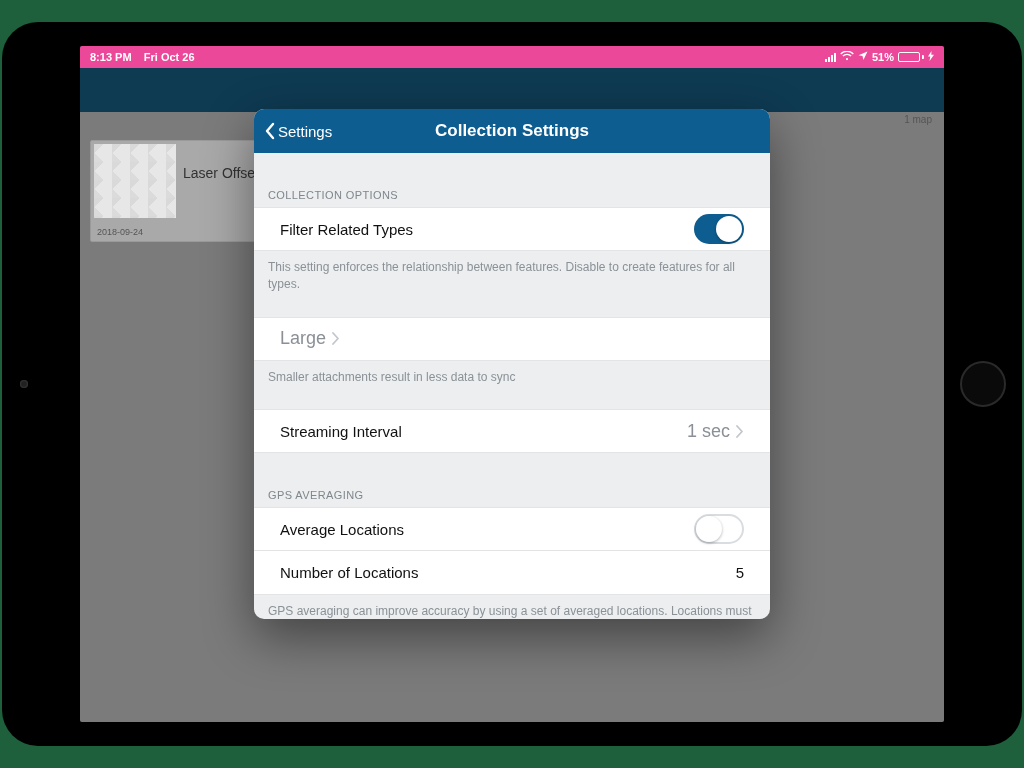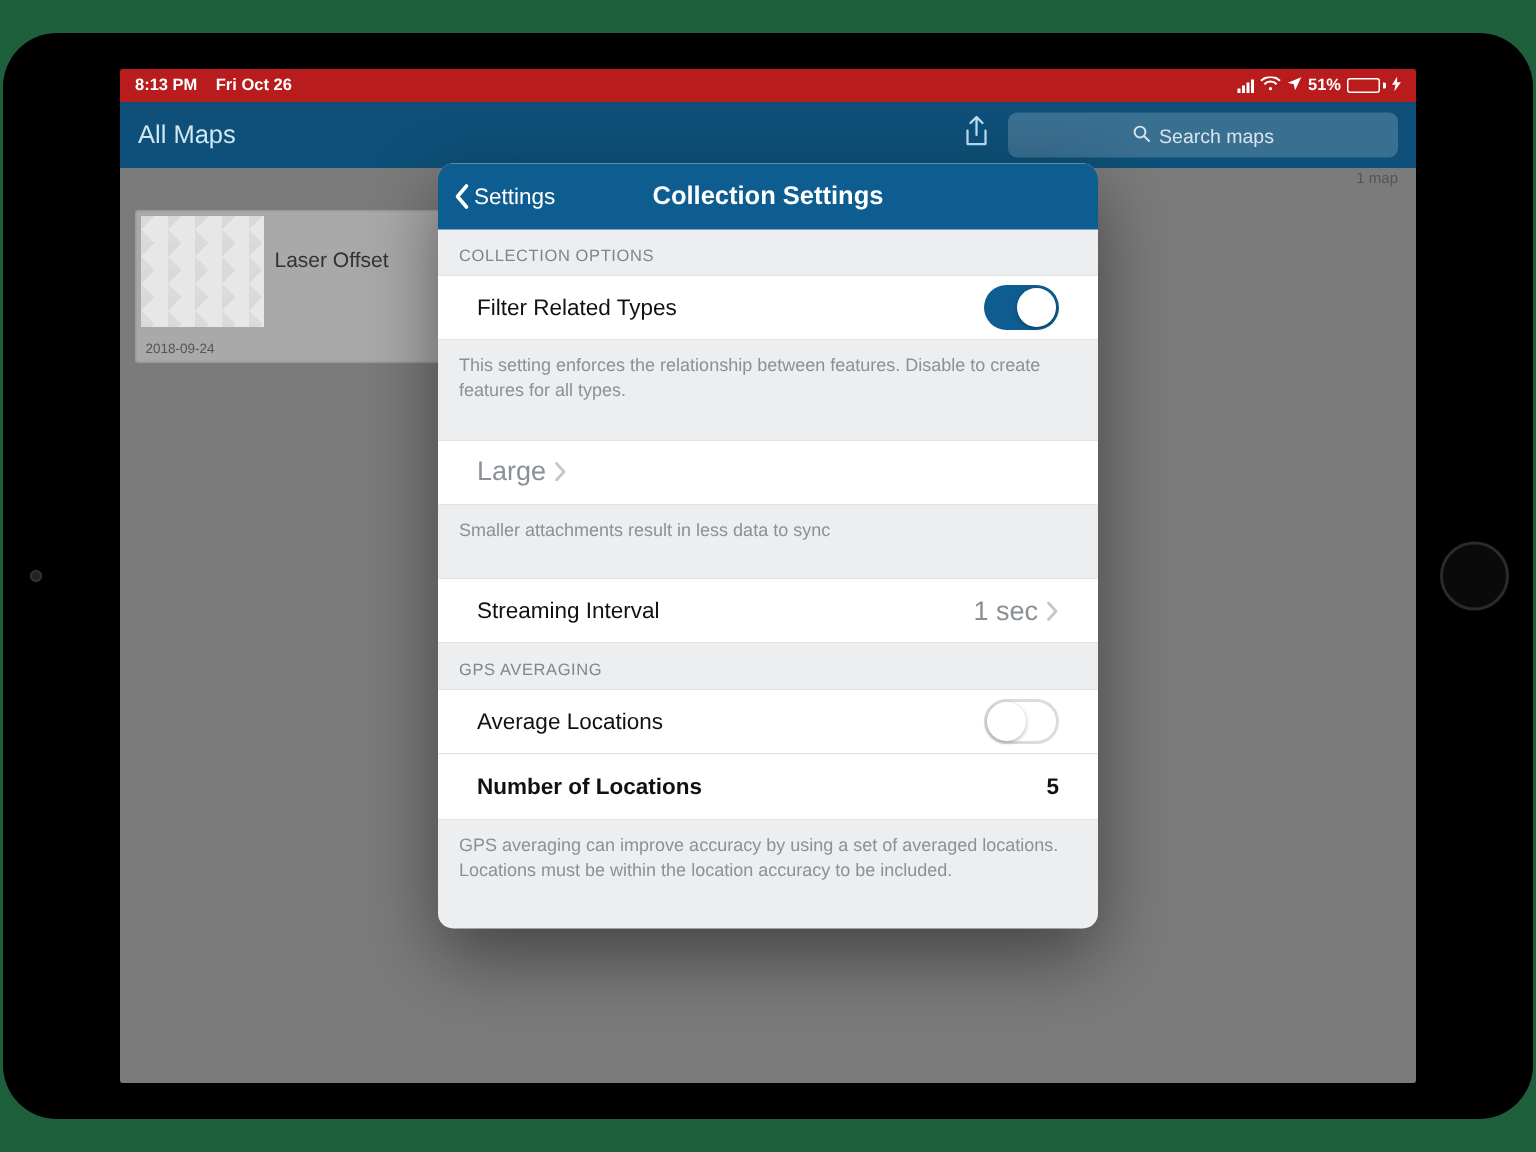--- a/index.html
+++ b/index.html
@@ -35,21 +35,21 @@
     width: 100%; height: 100%;
     background: #0e3a52;
     border-radius: 2px;
     position: relative;
     overflow: hidden;
   }
 
   
   .statusbar {
     height: 22px;
-    background: #b91c1c;
+    background: #ec4899;
     color: #fff;
     font-size: 11px;
     font-weight: 600;
     display: flex;
     align-items: center;
     padding: 0 10px;
   }
   .statusbar .left { flex: 0 0 auto; }
   .statusbar .spacer { flex: 1; }
   .statusbar .right { flex: 0 0 auto; display: flex; align-items: center; gap: 4px; }
@@ -127,21 +127,21 @@
   }
   .map-card .date {
     position: absolute; left: 6px; bottom: 4px; font-size: 9px; color: #555;
   }
 
   
   .modal {
     position: absolute;
     left: 50%; top: 63px;
     transform: translateX(-50%);
-    width: 440px; height: 510px;
+    width: 516px; height: 510px;
     background: #eceeef;
     border-radius: 10px;
     overflow: hidden;
     box-shadow: 0 18px 50px rgba(0,0,0,.45);
   }
   .modal-header {
     height: 44px;
     background: #0e5d90;
     color: #fff;
     display: flex; align-items: center;
@@ -156,32 +156,33 @@
   .modal-title {
     position: absolute; left: 0; right: 0;
     text-align: center; font-size: 17px; font-weight: 700;
     pointer-events: none;
   }
 
   .section-header {
     font-size: 11px; color: #7f868c; letter-spacing: .4px;
     padding: 12px 14px 6px;
     text-transform: uppercase;
+    margin-top: 24px;
   }
   .row {
     background: #fff;
     min-height: 44px;
     display: flex; align-items: center;
     padding: 0 26px;
     font-size: 15px;
     color: #111;
     border-top: 1px solid #e2e4e6;
     border-bottom: 1px solid #e2e4e6;
   }
-  .row + .row { border-top: none; font-weight: bold; }
+  .row + .row { border-top: none; }
   .row .label { flex: 1; }
   .row .value { color: #8a9096; font-size: 18px; margin-right: 6px; }
   .chev { color: #c3c7cb; }
   .chev svg { width: 8px; height: 13px; display: block; }
   .footer-text {
     font-size: 12px; color: #8b9197; padding: 8px 14px 24px; line-height: 1.4;
   }
 
   .toggle {
     width: 50px; height: 30px; border-radius: 15px; position: relative;
@@ -248,38 +249,20 @@
           <span class="battery-nub"></span>
         </span>
         <span>
           <svg width="6" height="10" viewBox="0 0 6 10">
               <path d="M3.5 0L0 5.5h2.3L1.5 10 6 3.8H3.3L3.5 0z" fill="#fff"></path>
             </svg>
         </span>
       </span>
     </div>
 
-    <div class="navbar">
-      <span class="title">All Maps</span>
-      <span class="grow"></span>
-      <span class="share-icon">
-        <svg viewBox="0 0 18 22">
-            <path d="M9 1v12M5 5l4-4 4 4M3 10v9h12v-9" stroke-width="1.5" stroke-linecap="round" stroke-linejoin="round"></path>
-          </svg>
-      </span>
-      <div class="search-field">
-        <span class="mag">
-          <svg width="12" height="12" viewBox="0 0 12 12">
-              <circle cx="5" cy="5" r="3.6" fill="none" stroke="#d7e6ee" stroke-width="1.3"></circle>
-              <line x1="8" y1="8" x2="11" y2="11" stroke="#d7e6ee" stroke-width="1.3" stroke-linecap="round"></line>
-            </svg>
-        </span>
-        <span>Search maps</span>
-      </div>
-    </div>
 
     <div class="content-veil">
       <div class="map-count">1 map</div>
       <div class="map-card">
         <div class="thumb"></div>
         <div class="name">Laser Offset</div>
         <div class="date">2018-09-24</div>
       </div>
     </div>
 

